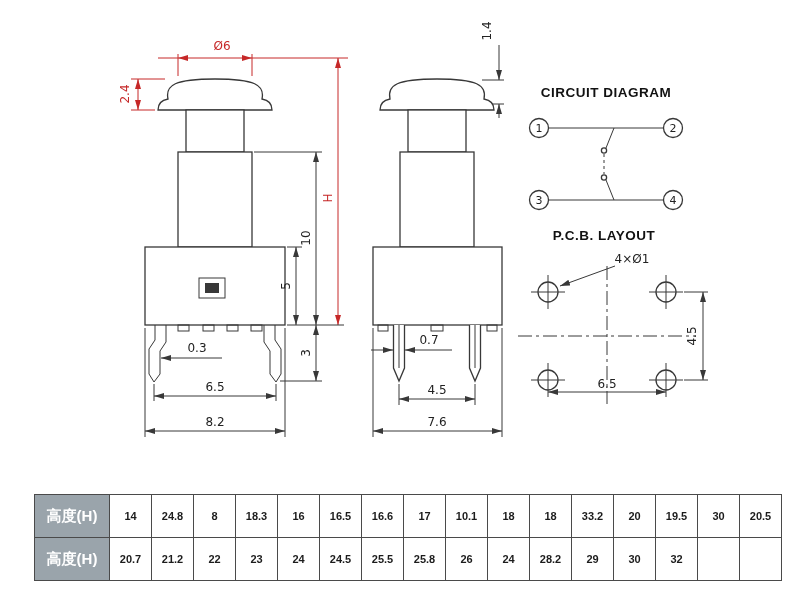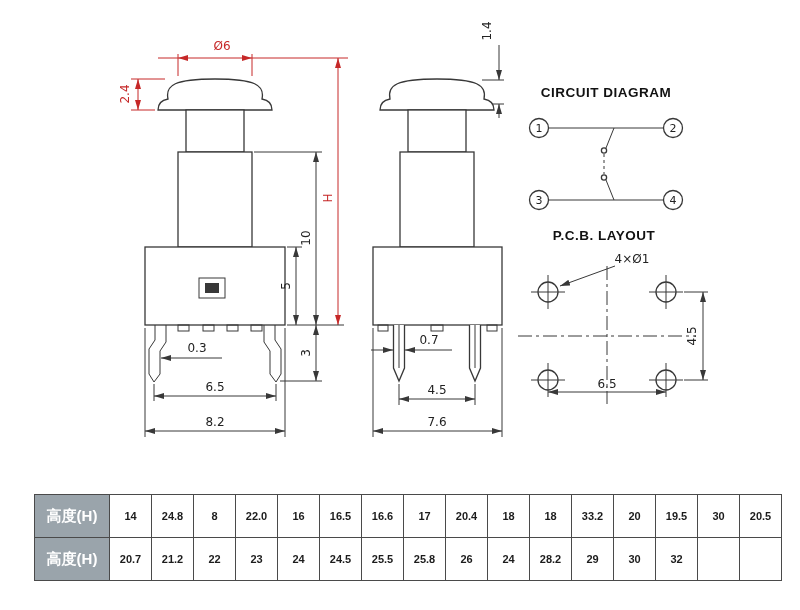--- a/index.html
+++ b/index.html
@@ -253,26 +253,26 @@
 
 
 <div class="table-wrap">
   <table>
     <tbody>
         <tr>
       <td class="hdr">高度(H)</td>
       <td>14</td>
       <td>24.8</td>
       <td>8</td>
-      <td>22.0</td>
+      <td>18.3</td>
       <td>16</td>
       <td>16.5</td>
       <td>16.6</td>
       <td>17</td>
-      <td>20.4</td>
+      <td>10.1</td>
       <td>18</td>
       <td>18</td>
       <td>33.2</td>
       <td>20</td>
       <td>19.5</td>
       <td>30</td>
       <td>20.5</td>
     </tr>
     <tr>
       <td class="hdr">高度(H)</td>

